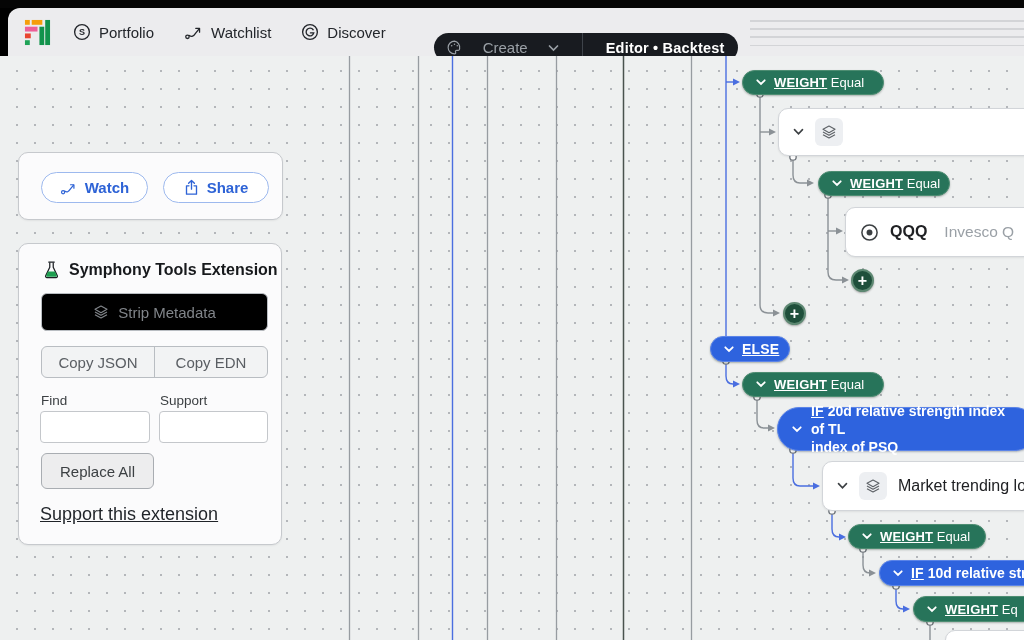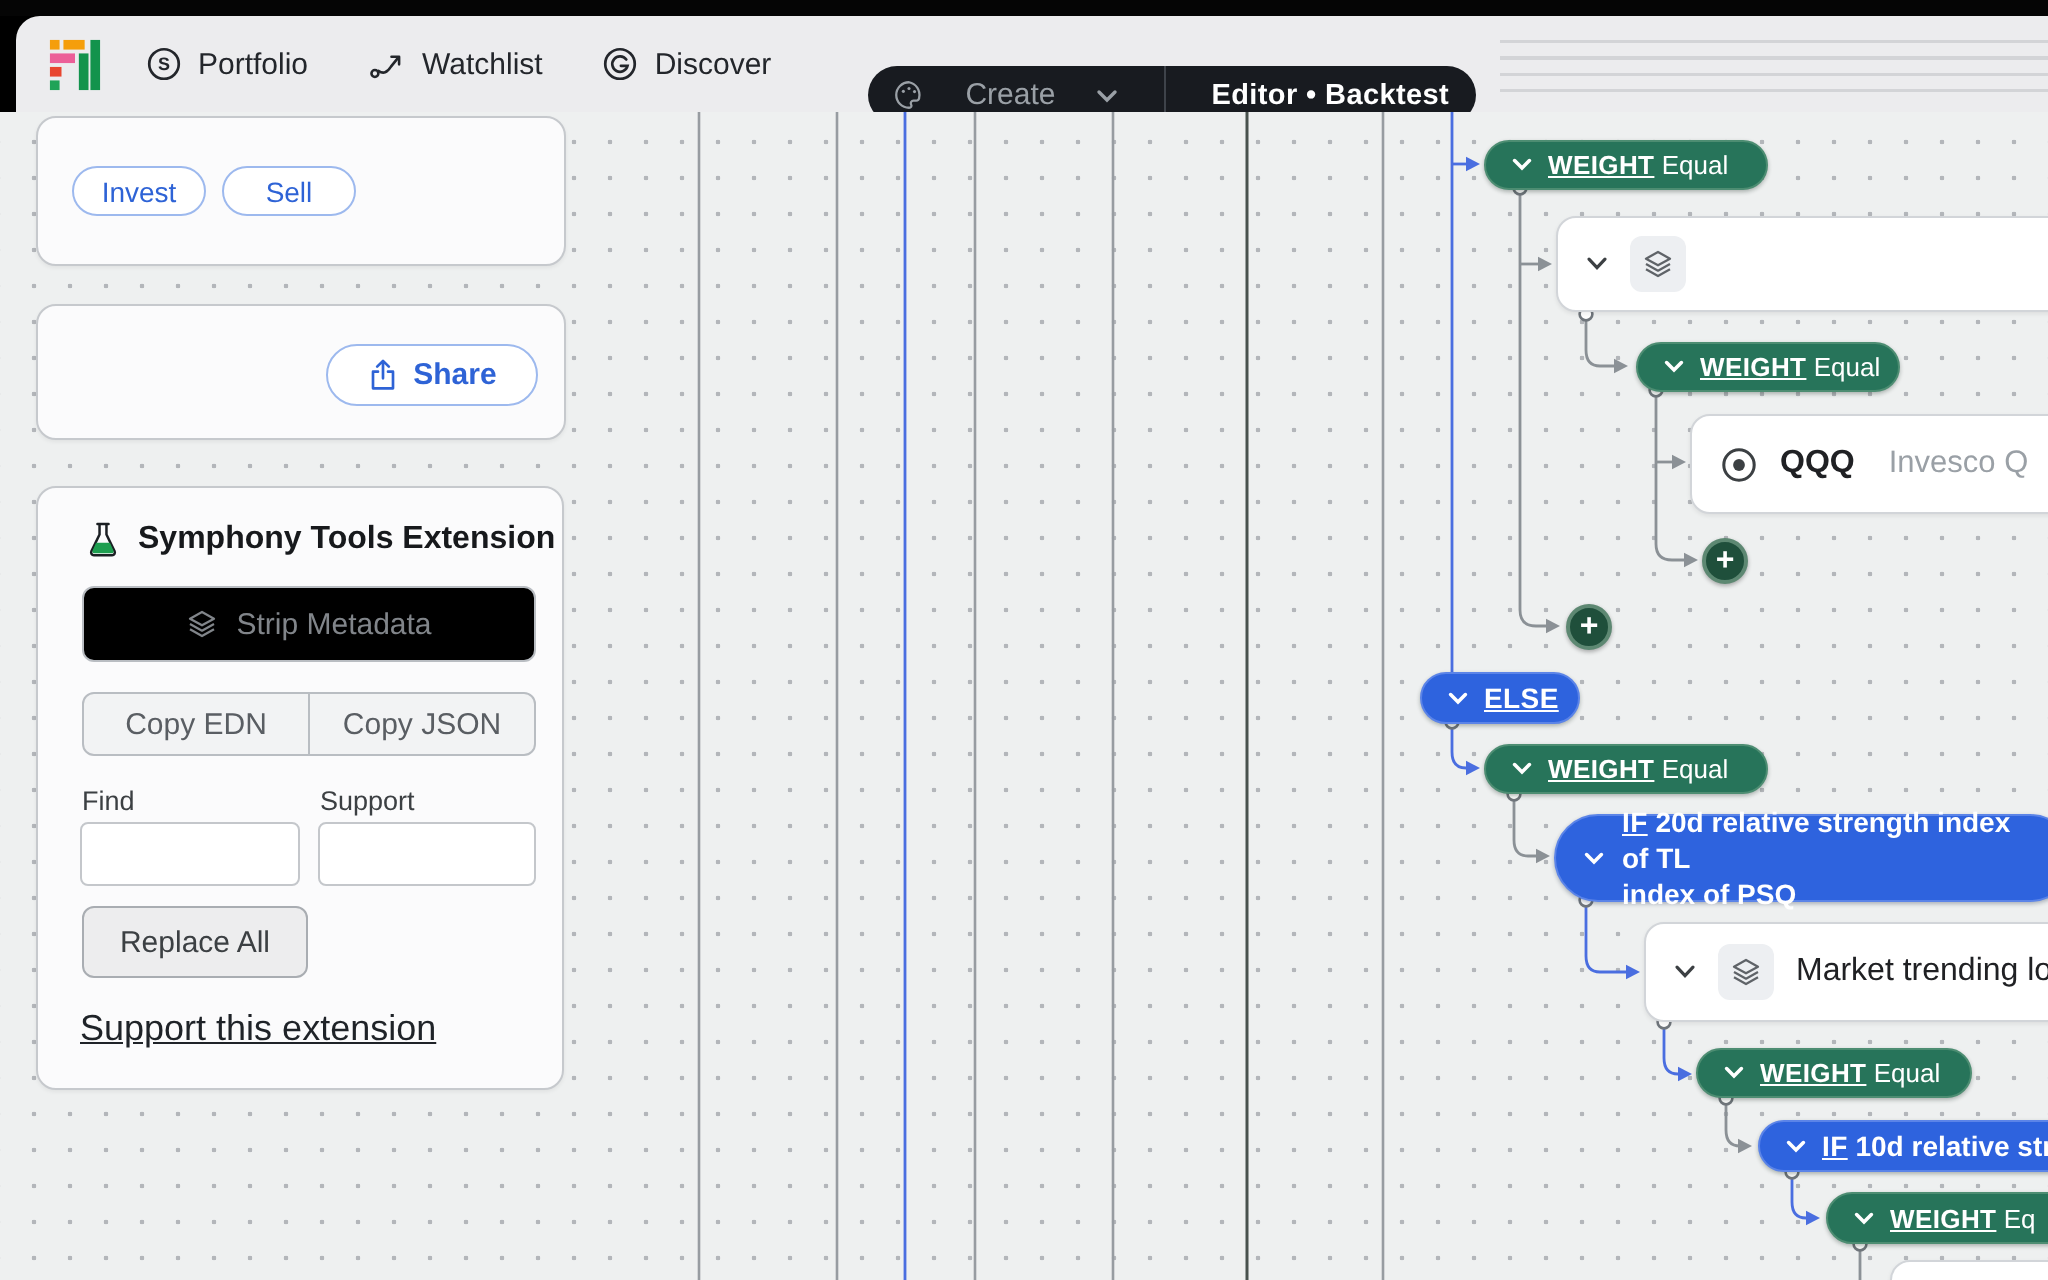--- a/index.html
+++ b/index.html
@@ -210,26 +210,30 @@
           <circle cx="726" cy="305" r="3.2"></circle>
         <circle cx="757" cy="341" r="3.2"></circle>
           <circle cx="793" cy="394" r="3.2"></circle>
         <circle cx="832" cy="455" r="3.2"></circle>
           <circle cx="863" cy="493" r="3.2"></circle>
         <circle cx="896" cy="530" r="3.2"></circle>
           <circle cx="930" cy="566" r="3.2"></circle>
       </g>
     </svg>
 
-    <div class="fcard" style="left:18px; top:2px; width:265px; height:75px;">
-      <button class="pillbtn-sm" style="left:17px; top:24px; width:67px;">Invest</button>
-      <button class="pillbtn-sm" style="left:92px; top:24px; width:67px;">Sell</button>
-    </div>
 
     <div class="fcard" style="left:18px; top:96px; width:265px; height:68px;">
+      <button class="pillbtn-md" style="left:22px; top:19px; width:107px;">
+        <svg width="17" height="16" viewBox="0 0 22 20">
+          <circle cx="4" cy="15.5" r="2" fill="none" stroke="#2e63d6" stroke-width="1.6"></circle>
+          <path d="M6 14 C9 16 11 15 13.3 11.5 L17.5 6.3" fill="none" stroke="#2e63d6" stroke-width="1.6" stroke-linecap="round"></path>
+          <path d="M13.6 5.8 L18 5.8 L18 10.2" fill="none" stroke="#2e63d6" stroke-width="1.6" stroke-linecap="round" stroke-linejoin="round"></path>
+        </svg>
+        <span>Watch</span>
+      </button>
       <button class="pillbtn-md" style="left:144px; top:19px; width:106px;">
         <svg width="15" height="17" viewBox="0 0 18 20">
           <path d="M9 12 V2 M5.5 5 L9 1.5 L12.5 5" fill="none" stroke="#2e63d6" stroke-width="1.6" stroke-linecap="round" stroke-linejoin="round"></path>
           <path d="M6 8 H3 V18 H15 V8 H12" fill="none" stroke="#2e63d6" stroke-width="1.6" stroke-linecap="round" stroke-linejoin="round"></path>
         </svg>
         <span>Share</span>
       </button>
     </div>
 
     <div class="fcard" style="left:18px; top:187px; width:264px; height:302px;">
@@ -245,22 +249,22 @@
       <button class="graybtn strip-btn">
         <svg width="16" height="16" viewBox="0 0 24 24">
           <path d="M12 3 L21 8 L12 13 L3 8 Z" fill="none" stroke="#81858a" stroke-width="1.7" stroke-linejoin="round"></path>
           <path d="M3 12 L12 17 L21 12" fill="none" stroke="#81858a" stroke-width="1.7" stroke-linejoin="round"></path>
           <path d="M3 16 L12 21 L21 16" fill="none" stroke="#81858a" stroke-width="1.7" stroke-linejoin="round"></path>
         </svg>
         <span>Strip Metadata</span>
       </button>
 
       <div class="copy-row">
+        <div class="copy-cell">Copy JSON</div>
         <div class="copy-cell">Copy EDN</div>
-        <div class="copy-cell">Copy JSON</div>
       </div>
 
       <div class="fieldlabel" style="left:22px; top:149px;">Find</div>
       <div class="fieldlabel" style="left:141px; top:149px;">Support</div>
       <input class="textinput" style="left: 21px; top: 167px; width: 110px;" value="">
       <input class="textinput" style="left: 140px; top: 167px; width: 109px;" value="">
 
       <button class="graybtn replace-all">Replace All</button>
 
       <div class="support-link">Support this extension</div>

